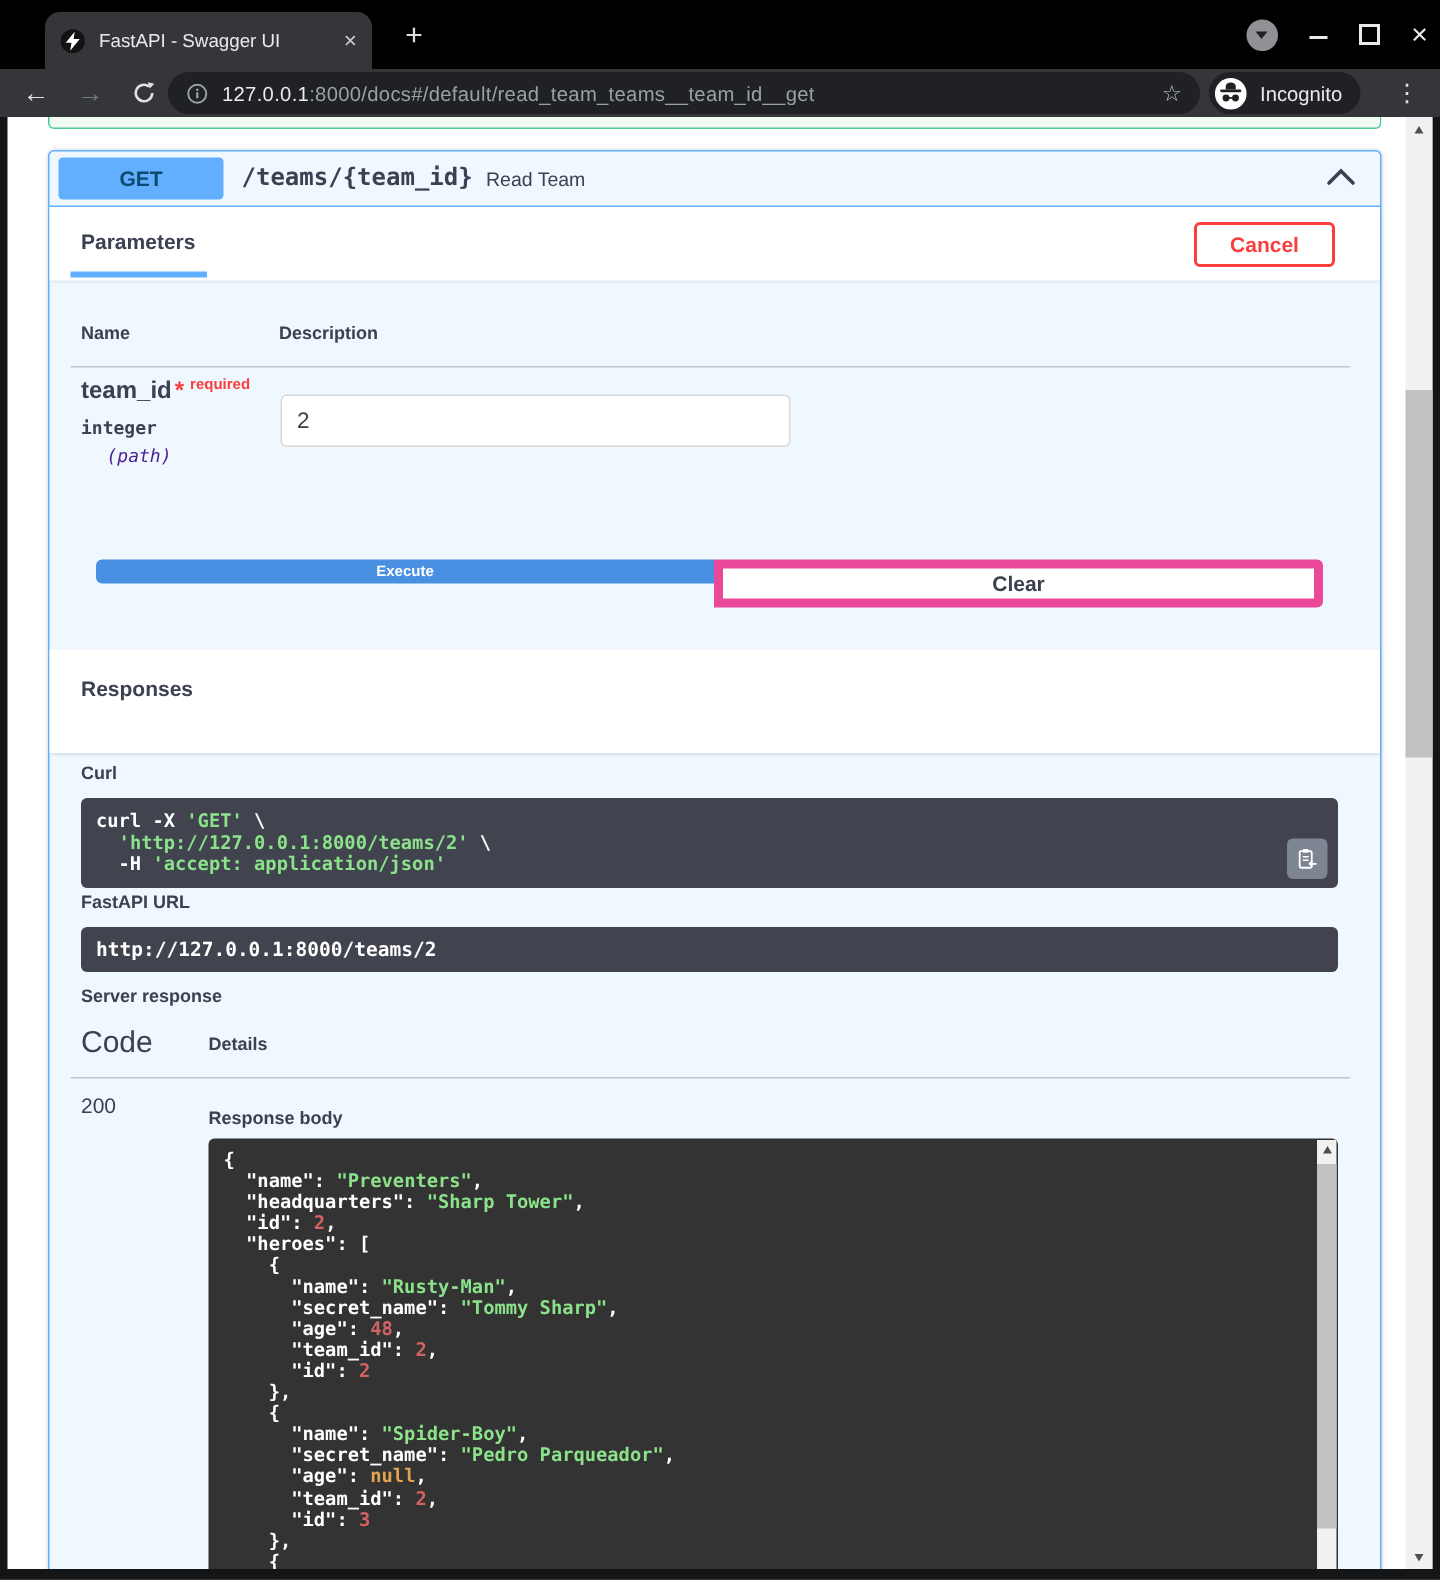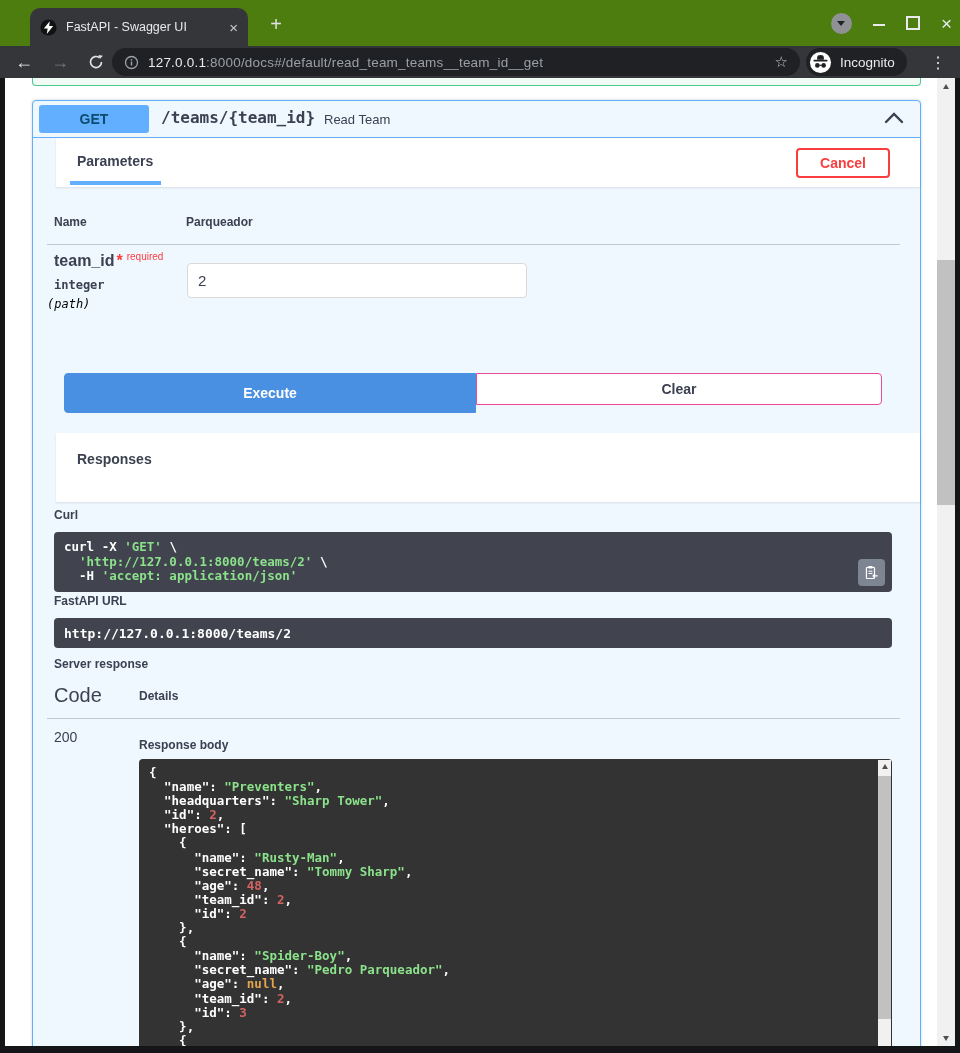--- a/index.html
+++ b/index.html
@@ -1,19 +1,19 @@
 <!DOCTYPE html>
 <html style="--method-get: #61affe; --opblock-bg: #eff7ff; --opblock-border: #61affe; --execute-blue: #4990e2; --cancel-red: #f93e3e; --dark-code-bg: #41444e; --response-code-bg: #333333; --code-string: #8be28b; --code-number: #d36363; --code-null: #e2a44e;"><head>
 <meta charset="utf-8">
 <style>
   html,body{margin:0;padding:0;background:#101112;}
   .window{position:relative;width:960px;height:1053px;background:#141517;overflow:hidden;
           font-family:"Liberation Sans",sans-serif;}
   
-  .tabstrip{position:absolute;top:0;left:0;right:0;height:46px;background:#4d7c0f;}
+  .tabstrip{position:absolute;top:0;left:0;right:0;height:46px;background:#000000;}
   .tab{position:absolute;left:30px;top:8px;width:218px;height:38px;background:#35363a;
        border-radius:10px 10px 0 0;display:flex;align-items:center;padding:0 10px;box-sizing:border-box;}
   .favicon{width:17px;height:17px;margin-right:9px;flex:0 0 auto;}
   .tab-title{font-size:12.5px;color:#e8eaed;flex:1;white-space:nowrap;overflow:hidden;}
   .tab-close{font-size:15px;color:#c8cbcf;margin-left:6px;line-height:1;}
   .newtab{position:absolute;left:262px;top:10px;width:28px;height:28px;display:flex;align-items:center;
           justify-content:center;color:#dfe1e5;font-size:20px;}
   .win-controls{position:absolute;right:8px;top:0;height:46px;display:flex;align-items:center;gap:21px;}
   .tabsearch{width:21px;height:21px;border-radius:50%;background:#8f9194;display:flex;align-items:center;justify-content:center;}
   .tabsearch i{width:0;height:0;border-left:4px solid transparent;border-right:4px solid transparent;border-top:5px solid #202124;}
@@ -46,43 +46,43 @@
   .opblock{position:absolute;left:27px;top:22px;width:889px;height:1030px;background:var(--opblock-bg,#eff7ff);
            border:1px solid var(--opblock-border,#61affe);border-radius:4px;box-sizing:border-box;
            box-shadow:0 0 3px rgba(0,0,0,.19);}
   .op-summary{position:absolute;top:0;left:0;right:0;height:36px;border-bottom:1px solid var(--opblock-border,#61affe);}
   .method-badge{position:absolute;left:6px;top:4px;width:110px;height:28px;background:var(--method-get,#61affe);
                 color:#0c4a6e;font-weight:bold;font-size:14px;border-radius:3px;display:flex;align-items:center;justify-content:center;}
   .op-path{position:absolute;left:128px;top:7px;font-family:"DejaVu Sans Mono",monospace;font-weight:bold;
            font-size:16px;color:#3b4151;}
   .op-desc{position:absolute;left:291px;top:11px;font-size:13px;color:#3b4151;}
   .collapse-arrow{position:absolute;right:16px;top:9px;width:20px;height:16px;}
-  .sec-header{position:absolute;left:0;right:0;background:#fff;box-shadow:0 1px 2px rgba(0,0,0,.1);margin-left:23px;}
+  .sec-header{position:absolute;left:0;right:0;background:#fff;box-shadow:0 1px 2px rgba(0,0,0,.1);}
   .sec-params{top:37px;height:49px;}
   .params-title{position:absolute;left:21px;top:15px;font-size:14px;font-weight:bold;color:#3b4151;}
   .params-underline{position:absolute;left:14px;top:43px;width:91px;height:4px;background:var(--method-get,#61affe);}
   .cancel-btn{position:absolute;right:30px;top:10px;width:94px;height:30px;border:2px solid var(--cancel-red,#f93e3e);
               border-radius:4px;color:var(--cancel-red,#f93e3e);font-weight:bold;font-size:14px;background:transparent;
               display:flex;align-items:center;justify-content:center;box-sizing:border-box;}
   .col-h{position:absolute;top:114px;font-size:12px;font-weight:bold;color:#3b4151;}
   .divider{position:absolute;left:14px;right:20px;height:1px;background:rgba(59,65,81,.25);}
   .param-name{position:absolute;left:21px;top:150px;font-size:16px;font-weight:bold;color:#3b4151;}
   .req-star{color:var(--cancel-red,#f93e3e);margin-left:2px;}
-  .req-label{color:var(--cancel-red,#f93e3e);font-size:10px;font-weight:normal;vertical-align:6px;margin-left:4px;}
+  .req-label{color:var(--cancel-red,#f93e3e);font-size:10px;font-weight:bold;vertical-align:6px;margin-left:4px;}
   .param-type{position:absolute;left:21px;top:177px;font-family:"DejaVu Sans Mono",monospace;font-size:12px;
               font-weight:bold;color:#3b4151;}
-  .param-loc{position:absolute;left:14px;top:196px;font-family:"DejaVu Sans Mono",monospace;font-size:12px;
-             font-style:italic;color:#000000;}
+  .param-loc{position:absolute;left:38px;top:196px;font-family:"DejaVu Sans Mono",monospace;font-size:12px;
+             font-style:italic;color:#4c1d95;}
   .param-input{position:absolute;left:154px;top:162px;width:340px;height:35px;border:1px solid #d9d9d9;border-radius:4px;
                padding:0 0 0 10px;font-size:15px;color:#3b4151;background:#fff;box-sizing:border-box;
                font-family:"Liberation Sans",sans-serif;outline:none;}
-  .execute-btn{position:absolute;left:31px;top:272px;width:412px;height:40px;background:var(--execute-blue,#4990e2);
+  .execute-btn{position:absolute;left:31px;top:272px;width:412px;height:16px;background:var(--execute-blue,#4990e2);
                border:1px solid var(--execute-blue,#4990e2);border-radius:4px 0 0 4px;color:#fff;font-weight:bold;
-               font-size:14px;display:flex;align-items:center;justify-content:center;box-sizing:border-box;}
-  .clear-btn{position:absolute;left:443px;top:272px;width:406px;height:32px;background:#fff;border:1px solid #ec4899;
+               font-size:10px;display:flex;align-items:center;justify-content:center;box-sizing:border-box;}
+  .clear-btn{position:absolute;left:443px;top:272px;width:406px;height:32px;background:#fff;border:6px solid #ec4899;
              border-radius:0 4px 4px 0;color:#3b4151;font-weight:bold;font-size:14px;display:flex;align-items:center;
              justify-content:center;box-sizing:border-box;}
   .sec-responses{top:332px;height:69px;}
   .responses-title{position:absolute;left:21px;top:18px;font-size:14px;font-weight:bold;color:#3b4151;}
   .small-label{position:absolute;left:21px;font-size:12px;font-weight:bold;color:#3b4151;}
   .curl-block{position:absolute;left:21px;top:431px;width:838px;height:60px;background:var(--dark-code-bg,#41444e);
               border-radius:4px;padding:8px 10px;box-sizing:border-box;font-family:"DejaVu Sans Mono",monospace;
               font-size:12.5px;font-weight:600;line-height:14.6px;color:#fff;}
   .copy-btn{position:absolute;right:7px;bottom:6px;width:27px;height:27px;background:#7d8492;border-radius:4px;
             display:flex;align-items:center;justify-content:center;}
@@ -194,21 +194,21 @@
         </span>
       </div>
 
       <div class="sec-header sec-params">
         <span class="params-title">Parameters</span>
         <span class="params-underline"></span>
         <div class="cancel-btn">Cancel</div>
       </div>
 
       <span class="col-h" style="left:21px;">Name</span>
-      <span class="col-h" style="left:153px;">Parqueador</span>
+      <span class="col-h" style="left:153px;">Description</span>
       <div class="divider" style="top:143px;"></div>
 
       <div class="param-name"><span>team_id</span><span class="req-star">*</span><span class="req-label">required</span></div>
       <span class="param-type">integer</span>
       <span class="param-loc">(path)</span>
       <input class="param-input" type="text" value="2" style="">
 
       <div class="execute-btn">Execute</div>
       <div class="clear-btn">Clear</div>
 

